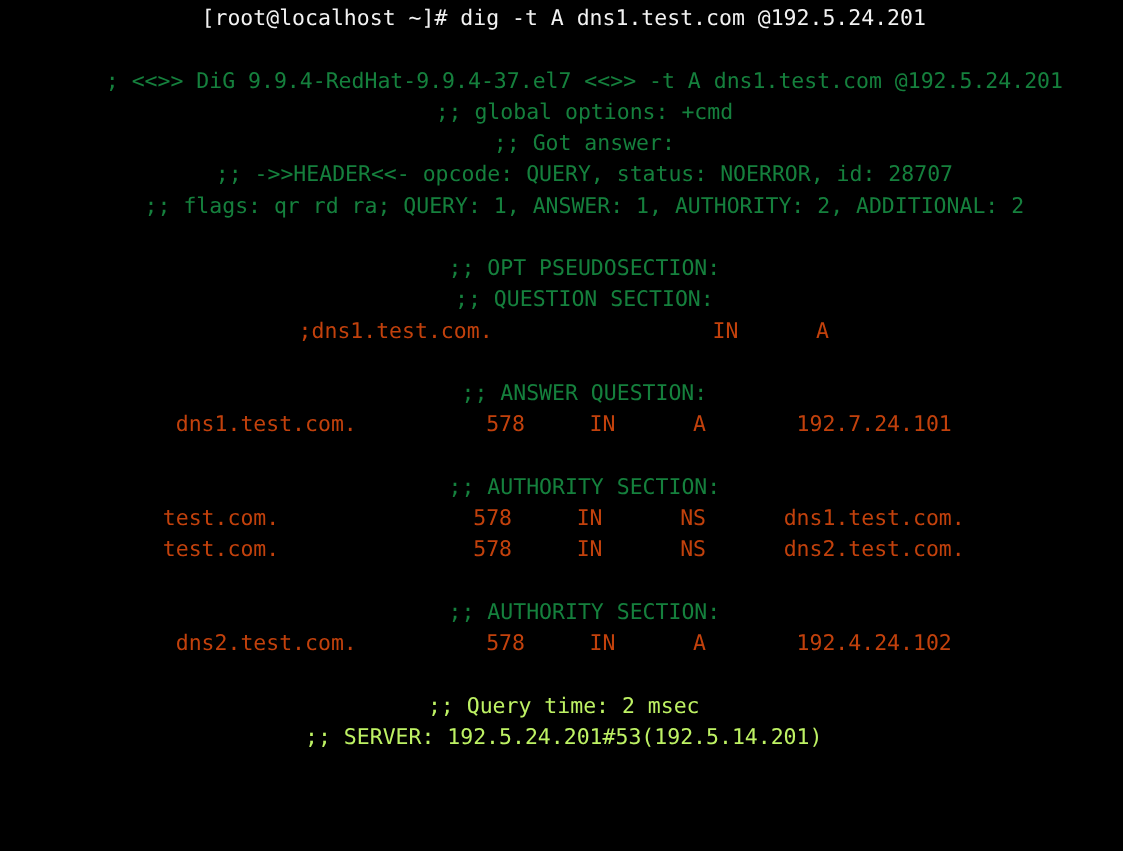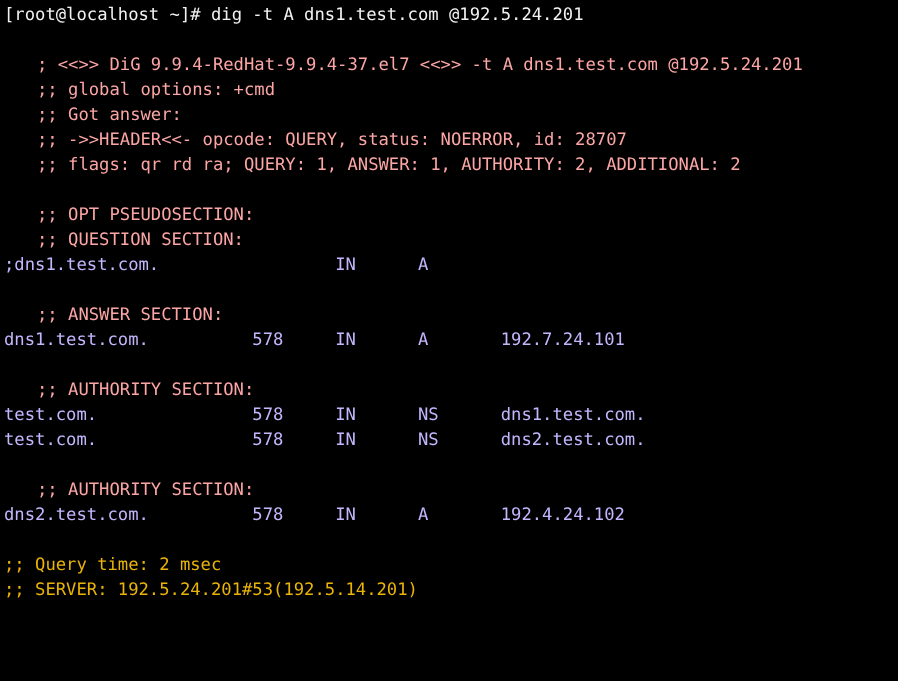--- a/index.html
+++ b/index.html
@@ -18,64 +18,65 @@
     height: 681px;
     background: #000000;
     color: #e6e6e6;
     font-family: "DejaVu Sans Mono", "Liberation Mono", monospace;
     font-size: 17.2px;
     line-height: 25px;
     padding: 3px 0 0 4px;
     box-sizing: border-box;
     letter-spacing: 0px;
     overflow: hidden;
+    text-align: center;
   }
   .line {
     white-space: pre;
     height: 25px;
     min-height: 25px;
     display: block;
     font-variant-ligatures: none;
     text-rendering: geometricPrecision;
   }
   .line.blank {
     height: 25px;
   }
   .prompt-line {
     color: #f2f2f2;
   }
   .comment {
-    color: #fca5a5;
+    color: #15803d;
     margin-left: 33px;
   }
   .record {
-    color: #c4b5fd;
+    color: #c2410c;
   }
   .stats {
-    color: #eab308;
+    color: #bef264;
   }
 </style>
 </head>
 <body>
 
 <div id="terminal">
 
   <div class="line prompt-line">[root@localhost ~]# dig -t A dns1.test.com @192.5.24.201</div>
   <div class="line blank"></div>
   <div class="line comment">; &lt;&lt;&gt;&gt; DiG 9.9.4-RedHat-9.9.4-37.el7 &lt;&lt;&gt;&gt; -t A dns1.test.com @192.5.24.201</div>
   <div class="line comment">;; global options: +cmd</div>
   <div class="line comment">;; Got answer:</div>
   <div class="line comment">;; -&gt;&gt;HEADER&lt;&lt;- opcode: QUERY, status: NOERROR, id: 28707</div>
   <div class="line comment">;; flags: qr rd ra; QUERY: 1, ANSWER: 1, AUTHORITY: 2, ADDITIONAL: 2</div>
   <div class="line blank"></div>
   <div class="line comment">;; OPT PSEUDOSECTION:</div>
   <div class="line comment">;; QUESTION SECTION:</div>
   <div class="line record">;dns1.test.com.                 IN      A</div>
   <div class="line blank"></div>
-  <div class="line comment">;; ANSWER SECTION:</div>
+  <div class="line comment">;; ANSWER QUESTION:</div>
   <div class="line record">dns1.test.com.          578     IN      A       192.7.24.101</div>
   <div class="line blank"></div>
   <div class="line comment">;; AUTHORITY SECTION:</div>
   <div class="line record">test.com.               578     IN      NS      dns1.test.com.</div>
   <div class="line record">test.com.               578     IN      NS      dns2.test.com.</div>
   <div class="line blank"></div>
   <div class="line comment">;; AUTHORITY SECTION:</div>
   <div class="line record">dns2.test.com.          578     IN      A       192.4.24.102</div>
   <div class="line blank"></div>
   <div class="line stats">;; Query time: 2 msec</div>

